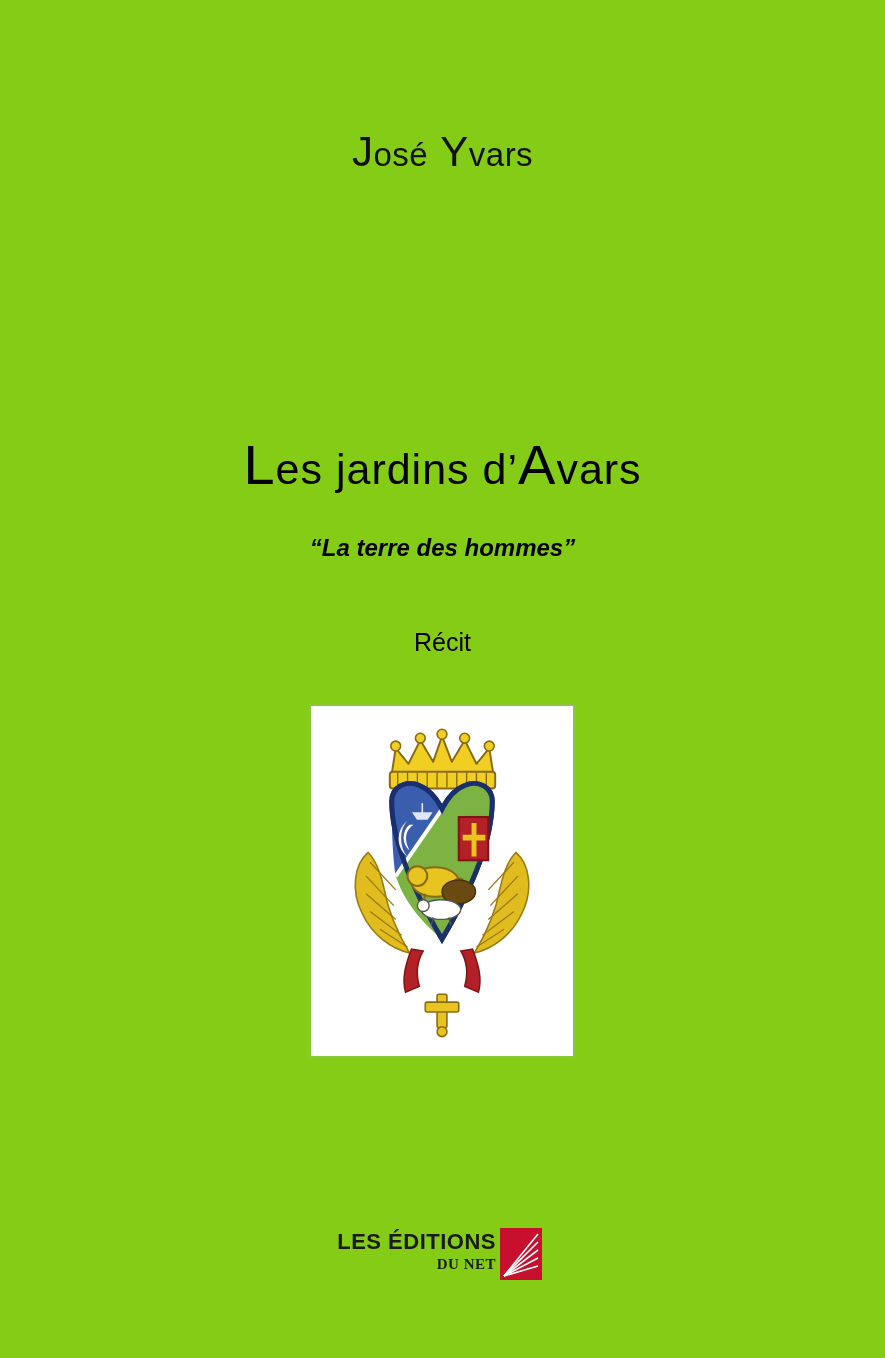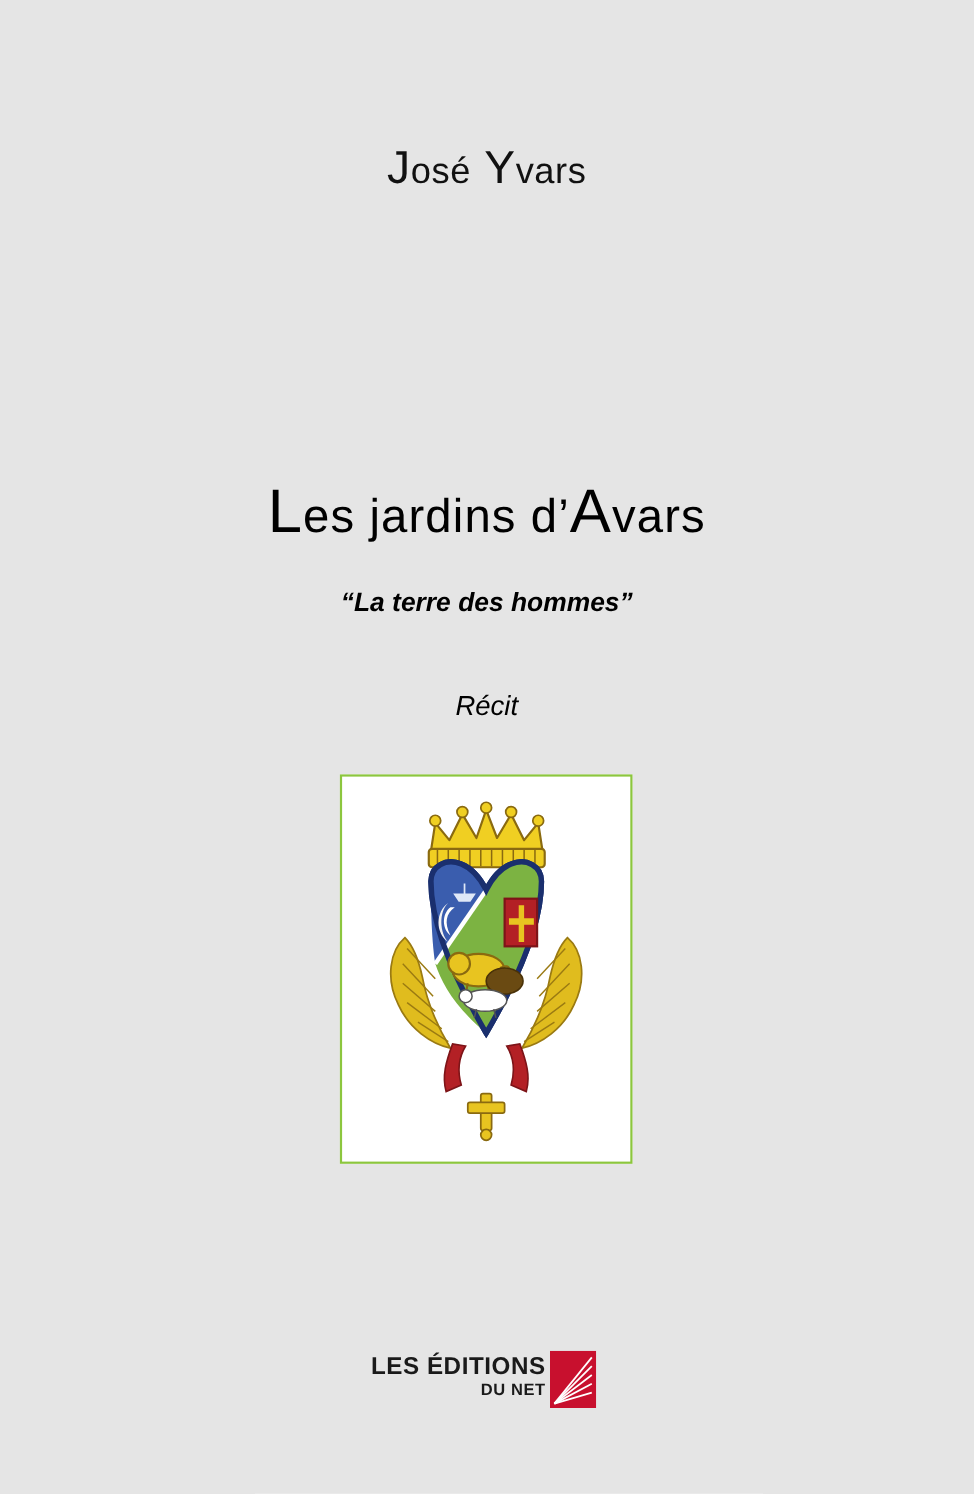--- a/index.html
+++ b/index.html
@@ -12,21 +12,21 @@
     height: 1358px;
     position: relative;
     font-family: "Liberation Sans", sans-serif;
     color: #000000;
     overflow: hidden;
   }
 
   .cover {
     position: absolute;
     inset: 0;
-    background: #e5e5e5;
+    background: #84cc16;
   }
 
   
   .author {
     position: absolute;
     top: 128px;
     left: 0;
     width: 100%;
     text-align: center;
     font-family: "Liberation Sans", sans-serif;
@@ -74,21 +74,20 @@
 
   .genre {
     position: absolute;
     top: 628px;
     left: 0;
     width: 100%;
     text-align: center;
     font-family: "Liberation Sans", sans-serif;
     font-size: 25px;
     color: #000000;
-    font-style: italic;
   }
 
   
   .illus-frame {
     position: absolute;
     left: 309px;
     top: 704px;
     width: 266px;
     height: 354px;
     border: 2px solid #8cc63e;
@@ -119,21 +118,21 @@
   .pub-line1 {
     font-family: "Liberation Sans", sans-serif;
     font-weight: bold;
     font-size: 22px;
     letter-spacing: 0.5px;
     color: #1a1a1a;
     white-space: nowrap;
     text-align: right;
   }
   .pub-line2 {
-    font-family: Liberation Sans, sans-serif;
+    font-family: Liberation Serif, serif;
     font-weight: bold;
     font-size: 15px;
     letter-spacing: 0.5px;
     color: #1a1a1a;
     white-space: nowrap;
     margin-top: 2px;
   }
   .pub-mark {
     position: absolute;
     right: 0;

